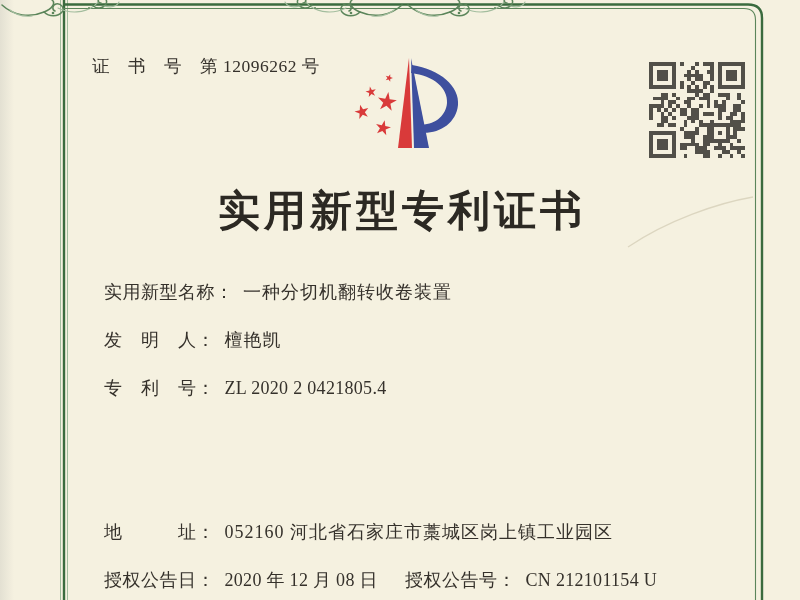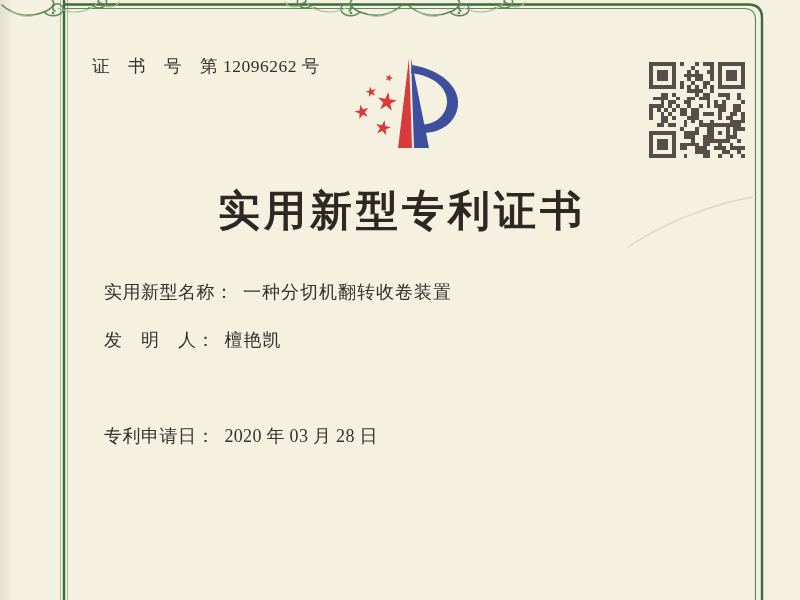--- a/index.html
+++ b/index.html
@@ -412,16 +412,25 @@
     </svg>
 
   <h1 class="title">实用新型专利证书</h1>
 
   <div class="row" style="top:279px">
     <span class="label">实用新型名称</span><span>：</span><span class="value">一种分切机翻转收卷装置</span>
   </div>
   <div class="row" style="top:327px">
     <span class="label">发　明　人</span><span>：</span><span class="value">檀艳凯</span>
   </div>
-  <div class="row" style="top:423px">
-    <span class="label">专利申请日</span><span>：</span><span class="value num">2020 年 03 月 28 日</span>
+  <div class="row" style="top:375px">
+    <span class="label">专　利　号</span><span>：</span><span class="value num">ZL 2020 2 0421805.4</span>
+  </div>
+  <div class="row" style="top:519px">
+    <span class="label">地　　　址</span><span>：</span><span class="value">052160  河北省石家庄市藁城区岗上镇工业园区</span>
+  </div>
+  <div class="row" style="top:567px">
+    <span class="label">授权公告日</span><span>：</span><span class="value num">2020 年 12 月 08 日</span>
+    <span class="grant">
+      <span class="label">授权公告号</span><span>：</span><span class="value num">CN 212101154 U</span>
+    </span>
   </div>
 </div>
 
 </body></html>

